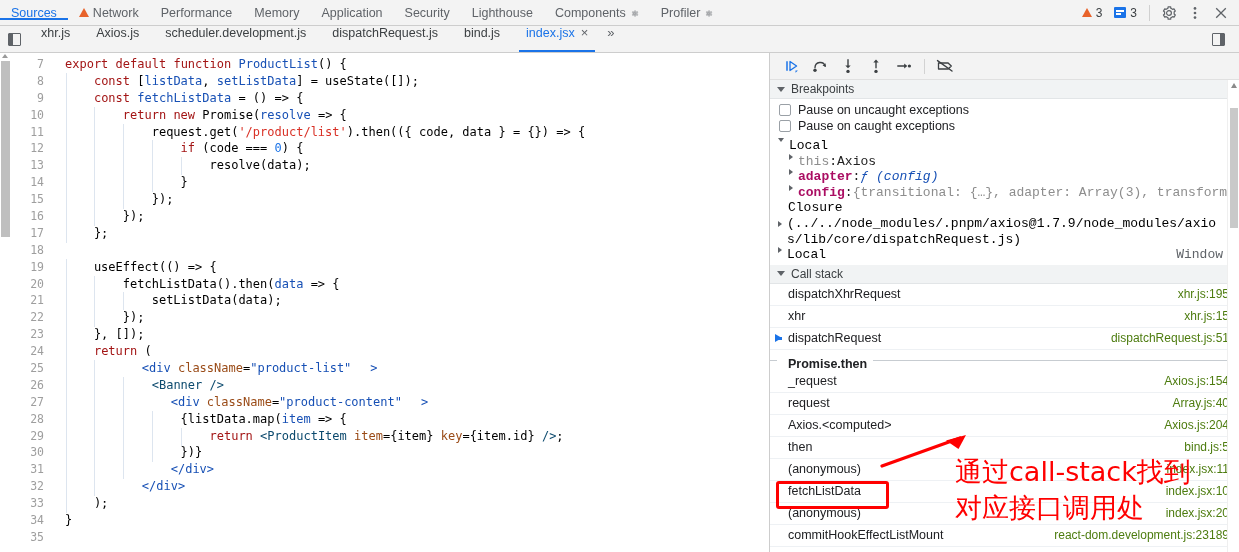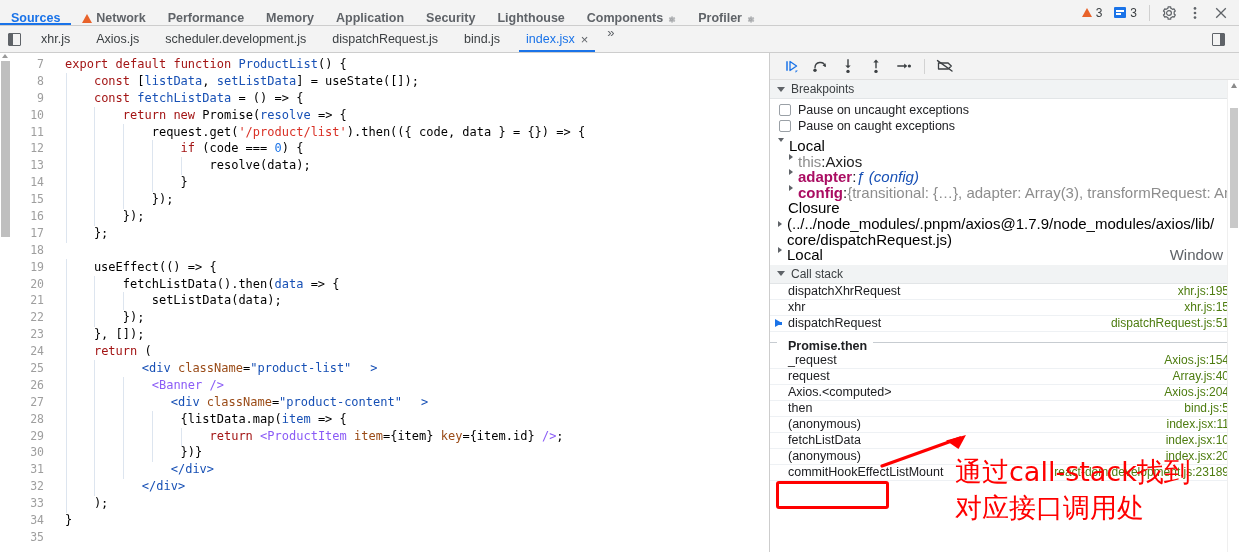--- a/index.html
+++ b/index.html
@@ -16,21 +16,21 @@
   #app { position: relative; width: 1239px; height: 552px; overflow: hidden; }
 
   
   .panel-bar {
     display: flex; align-items: stretch;
     height: 26px;
     background: #f3f3f3;
     border-bottom: 1px solid #cdcdcd;
     position: relative;
   }
-  .panel-tabs { display: flex; align-items: flex-end; font-weight: bold; }
+  .panel-tabs { display: flex; align-items: center; }
   .panel-tab {
     display: flex; align-items: center; gap: 4px;
     padding: 0 11px;
     font-size: 12.5px;
     color: #5f6368;
     white-space: nowrap;
     cursor: default;
     position: relative;
   }
   .panel-tab.active { color: #1a73e8; }
@@ -91,21 +91,21 @@
     width: 13px; height: 13px; border: 1.4px solid #5f6368; border-radius: 1px;
     position: relative;
   }
   .panel-glyph::after {
     content: ""; position: absolute; top: 0; bottom: 0; left: 0;
     width: 4px; background: #5f6368;
   }
   .panel-glyph.right::after { left: auto; right: 0; }
   .file-tabs { display: flex; align-items: stretch; }
   .file-tab {
-    display: flex; align-items: center; gap: 6px;
+    display: flex; align-items: flex-start; gap: 6px;
     padding: 0 13px;
     font-size: 12.5px; color: #3c4043;
     white-space: nowrap; cursor: default;
     position: relative;
   }
   .file-tab.active { color: #1a73e8; }
   .file-tab.active::after {
     content: ""; position: absolute; left: 6px; right: 6px; bottom: 0;
     height: 2px; background: #1a73e8;
   }
@@ -145,21 +145,21 @@
   }
   .ln-row { display: flex; height: 16.9px; align-items: flex-start; }
   .ln-num {
     width: 42px; text-align: right; padding-right: 9px;
     color: #9e9e9e; font-size: 11.5px; flex: none;
     font-family: "DejaVu Sans Mono", "Liberation Mono", monospace;
   }
   .ln-gutter { width: 1px; background: #e6e6e6; flex: none; margin-right: 11px; }
   .ln-code { flex: 1; color: #000; }
   .kw  { color: #a31515; }
-  .kw2 { color: #8b5cf6; }
+  .kw2 { color: #0c4a6e; }
   .id  { color: #1750b5; }
   .str { color: #d93025; }
   .num { color: #1a73e8; }
   .attr{ color: #9a4b17; }
   .plain { color: #000; }
   .tag { color: #1750b5; margin-left: 19px; }
 
   
   .side {
     flex: 1; background: #fff; display: flex; flex-direction: column;
@@ -208,34 +208,34 @@
   .bp-row {
     display: flex; align-items: center; gap: 7px;
     padding: 1px 0 1px 9px; font-size: 12.5px; color: #202124;
   }
   .cbx {
     width: 12px; height: 12px; border: 1px solid #9aa0a6;
     border-radius: 2px; background: #fff; flex: none;
   }
 
   
-  .scope-body { font-family: Liberation Sans, sans-serif;
-                font-size: 15px; line-height: 15.6px; padding: 1px 0 2px 0; }
+  .scope-body { font-family: Liberation Mono, monospace;
+                font-size: 13px; line-height: 15.6px; padding: 1px 0 2px 0; }
   .scope-row { display: flex; align-items: flex-start; white-space: nowrap; padding-left: 6px; }
   .scope-row.ind { padding-left: 17px; }
   .sc-name { color: #000; }
   .sc-dim  { color: #8d8d8d; }
   .sc-prop { color: #aa0d62; font-weight: bold; }
   .sc-fn   { color: #1750b5; font-style: italic; }
   .sc-val  { color: #222; }
   .row-right { margin-left: auto; padding-right: 16px; color: #5f6368; }
 
   
   .cs-row {
-    height: 16px; display: flex; align-items: center;
+    height: 22px; display: flex; align-items: center;
     border-bottom: 1px solid #eef1f4;
     font-size: 12.5px; color: #202124;
     padding-left: 9px; position: relative;
   }
   .cs-row .marker {
     position: absolute; left: 5px; top: 50%; transform: translateY(-50%);
     width: 0; height: 0;
     border-top: 4px solid transparent; border-bottom: 4px solid transparent;
     border-left: 7px solid #1a73e8;
   }

